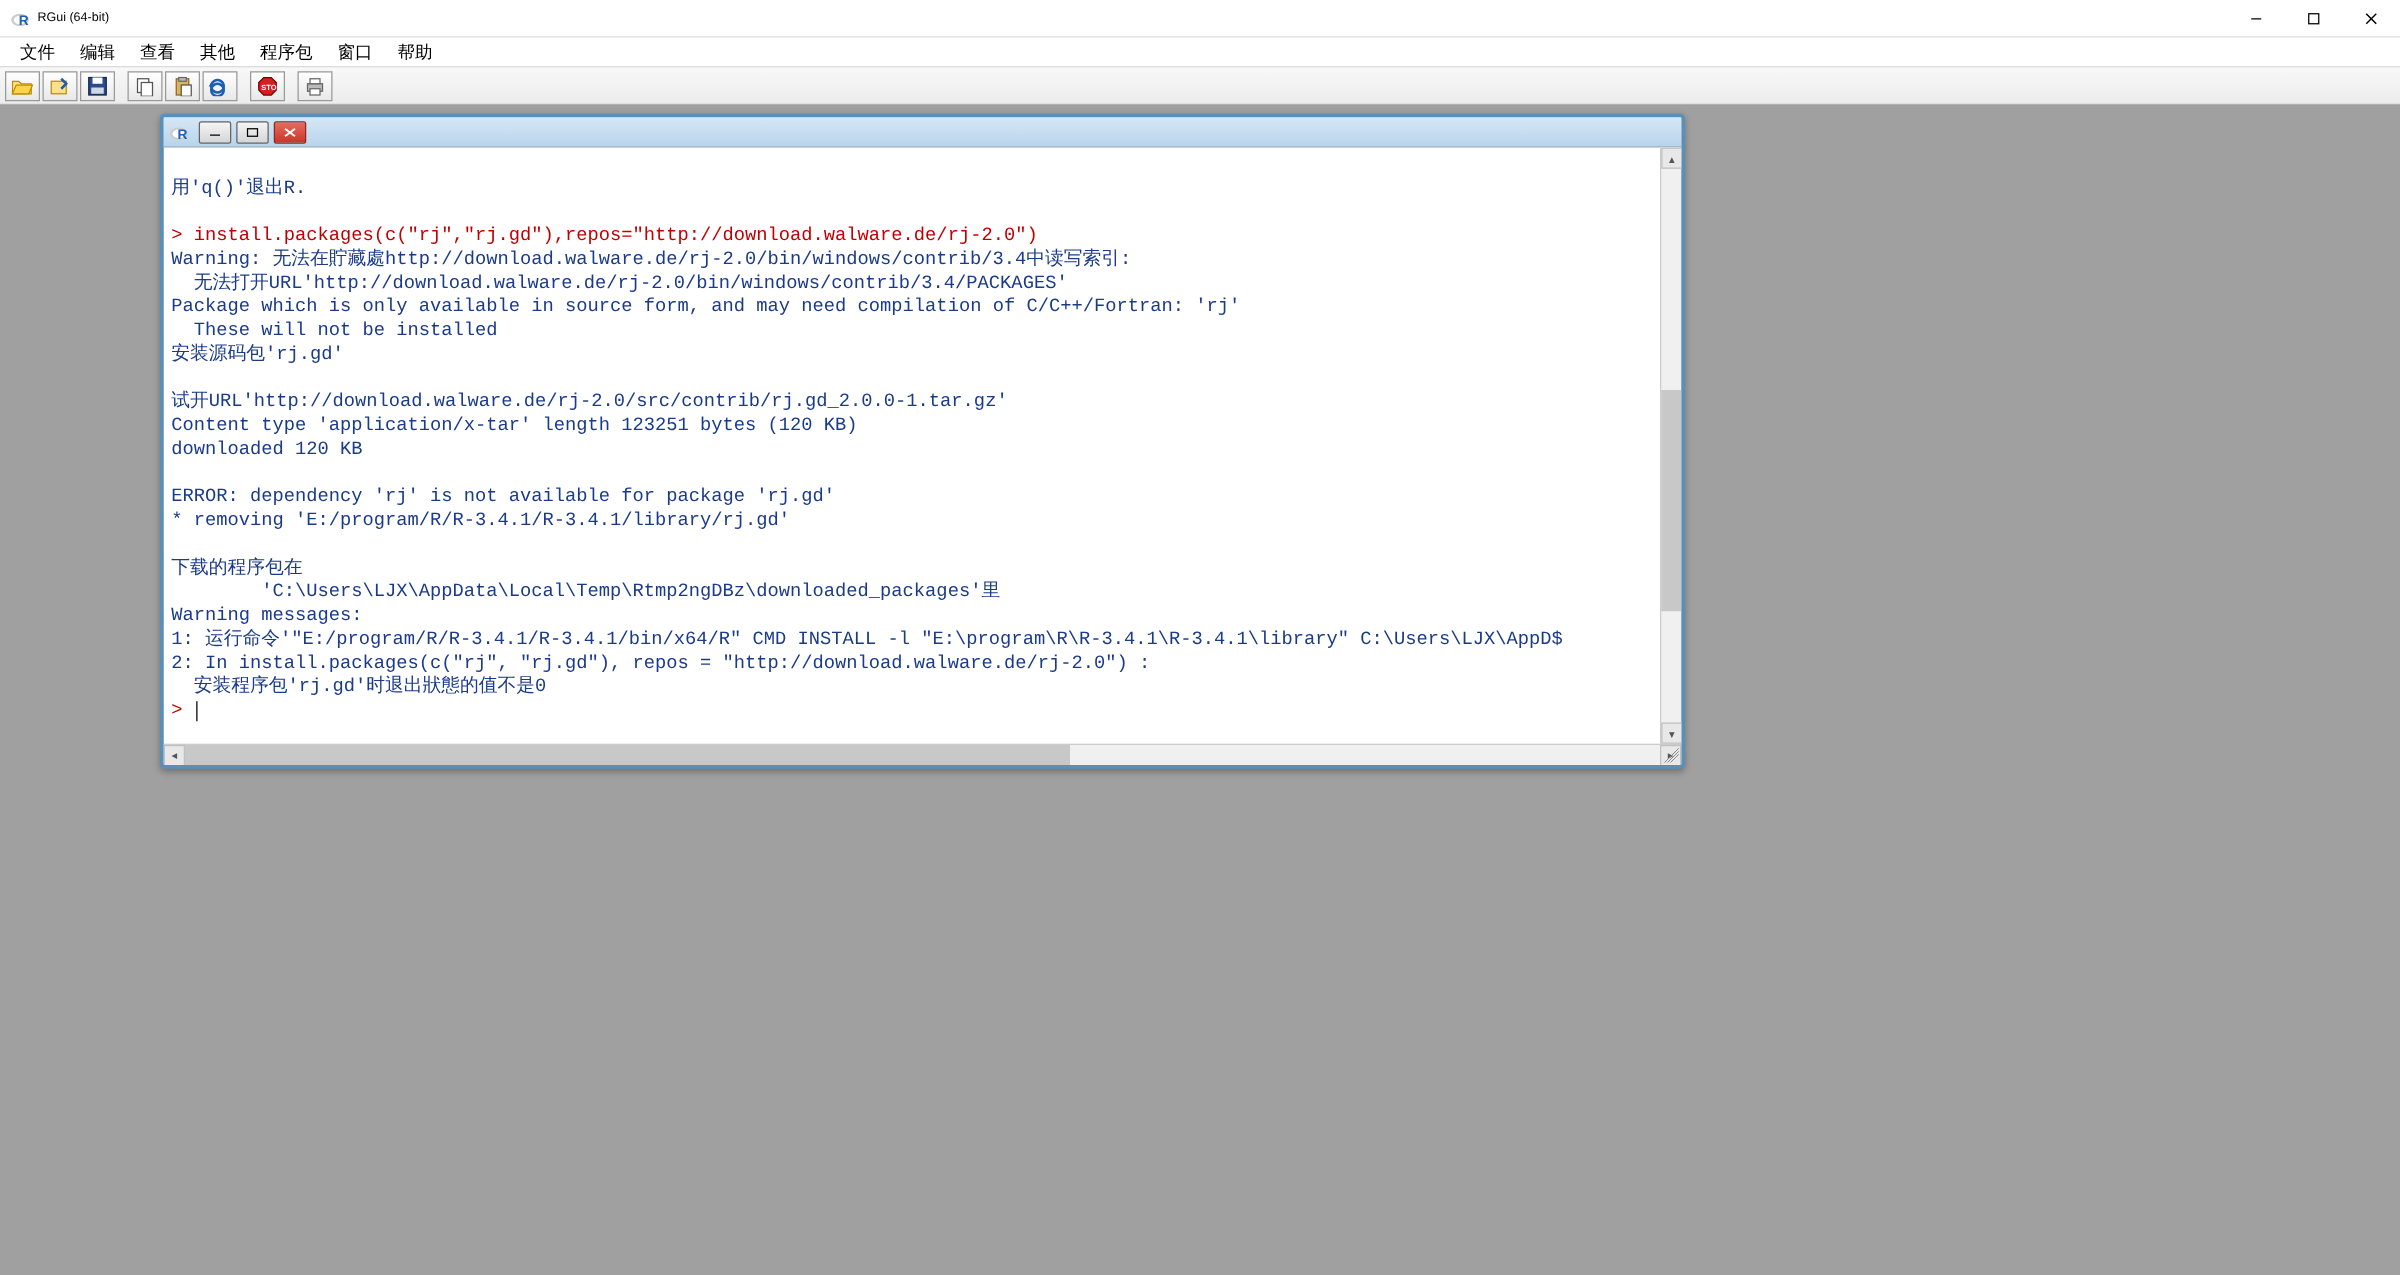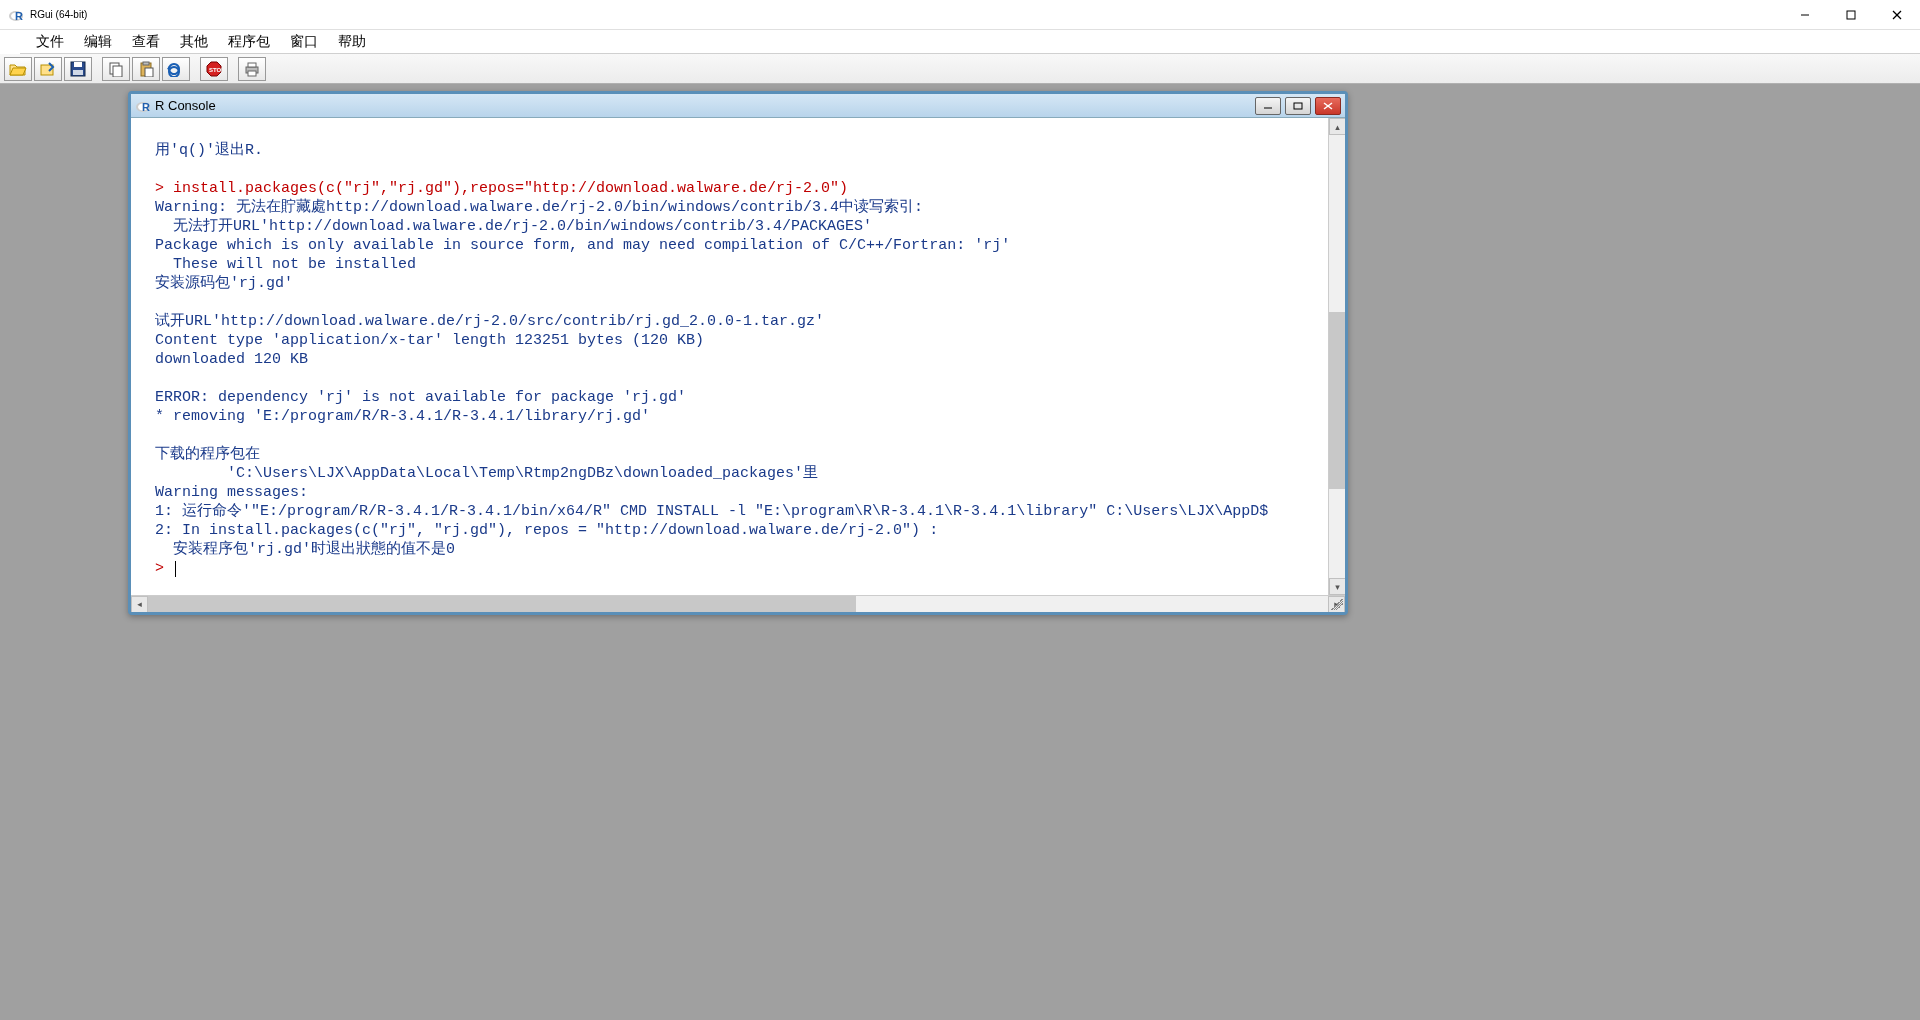--- a/index.html
+++ b/index.html
@@ -32,21 +32,20 @@
   display: flex; align-items: center; justify-content: center;
   cursor: pointer;
 }
 .menubar {
   height: 24px;
   background: #fff;
   display: flex;
   align-items: center;
   padding: 0 6px;
   border-bottom: 1px solid #d0d0d0;
-  margin-left: 20px;
 }
 .menubar .menu-item {
   padding: 2px 10px;
   cursor: default;
   font-size: 14px;
 }
 .toolbar {
   height: 30px;
   background: linear-gradient(#f8f8f8,#ececec);
   border-bottom: 1px solid #b0b0b0;
@@ -108,21 +107,21 @@
   overflow: hidden;
   position: relative;
   display: flex;
   flex-direction: column;
 }
 .console-text {
   font-family: "Courier New", monospace;
   font-size: 15px;
   line-height: 19px;
   color: #1a3a8a;
-  padding: 4px 24px;
+  padding: 4px 6px;
   white-space: pre;
   flex: 1;
   overflow: hidden;
 }
 .console-text .cmd { color: #c00000; }
 .console-text .prompt { color: #c00000; }
 .cursor {
   display: inline-block;
   width: 1px; height: 16px;
   background: #000;
@@ -274,21 +273,20 @@
 <div class="workspace">
   <div class="console-window">
     <div class="console-titlebar">
       <span class="r-icon">
         <svg width="16" height="16" viewBox="0 0 16 16">
             <ellipse cx="8" cy="9" rx="7" ry="5" fill="#ccc"></ellipse>
             <ellipse cx="8" cy="9" rx="5" ry="3.5" fill="#fff"></ellipse>
             <text x="7" y="13" font-family="Arial" font-weight="bold" font-size="11" fill="#2060b0">R</text>
           </svg>
       </span>
-      <span class="ctitle">R Console</span>
       <div class="cbtn">
           <svg width="10" height="8">
             <line x1="1" y1="6" x2="9" y2="6" stroke="#000"></line>
           </svg>
         </div>
       <div class="cbtn">
           <svg width="10" height="8">
             <rect x="1" y="1" width="8" height="6" fill="none" stroke="#000"></rect>
           </svg>
         </div>

